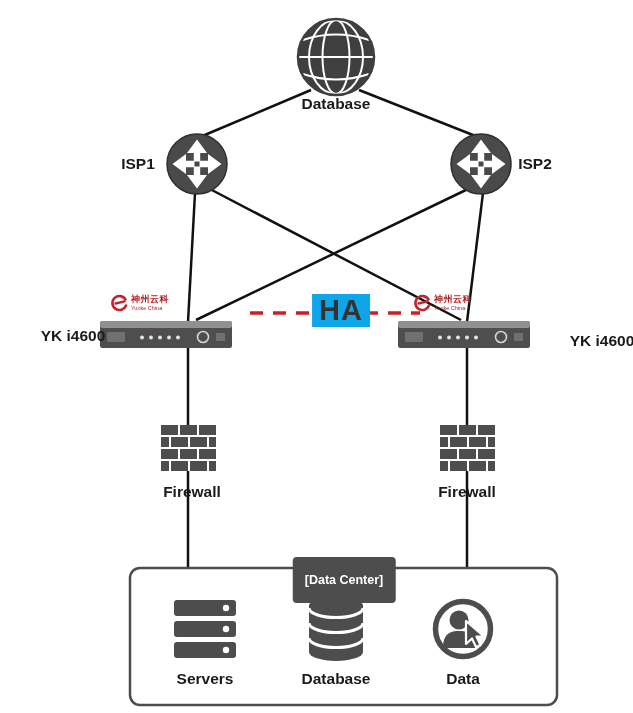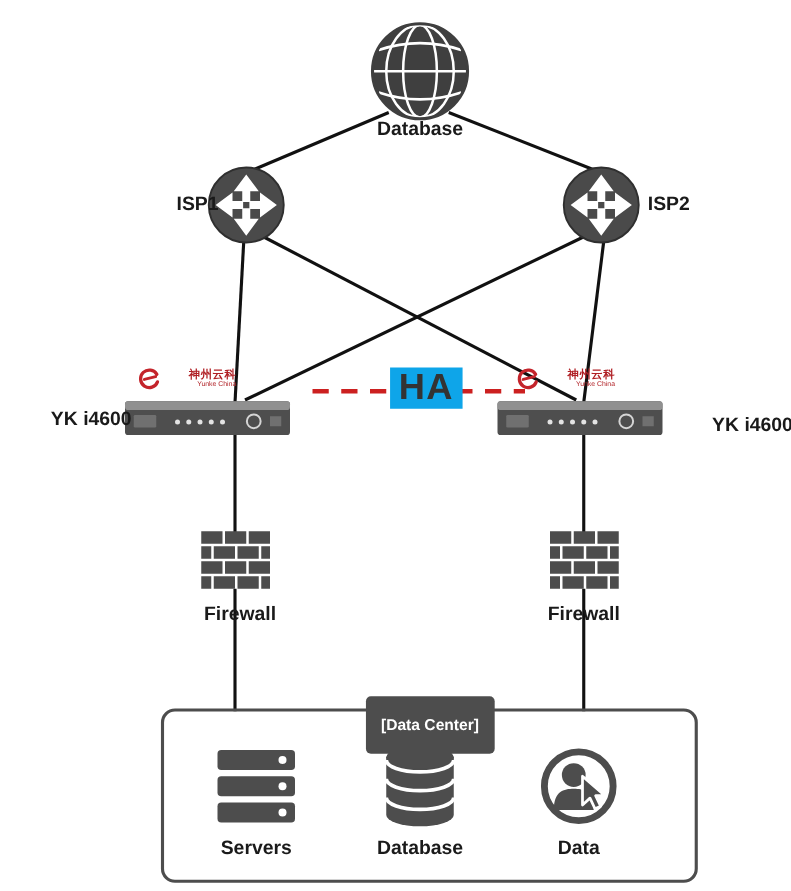--- a/index.html
+++ b/index.html
@@ -15,21 +15,21 @@
   .label.bold{font-weight:700;margin-left:21px;}
   .label.ha{
     font-size:29px;font-weight:700;color:#333333;letter-spacing:1px;
     background:#0ea5e9;padding:0 7px;
   }
   .badge{
     position:absolute;transform:translateX(-50%);
     background:#4d4d4d;color:#ffffff;font-size:12.5px;font-weight:600;
     padding:16px 12px;border-radius:4px;white-space:nowrap;
   }
-  .logo{position:absolute;display:flex;align-items:center;gap:21px;text-align:right;}
+  .logo{position:absolute;display:flex;align-items:center;gap:1px;}
   .logo-text{display:flex;flex-direction:column;justify-content:center;}
   .logo-cn{font-size:9px;font-weight:700;color:#b01f24;line-height:1.1;letter-spacing:0.5px;}
   .logo-en{font-size:5.5px;color:#b01f24;line-height:1.1;}
 </style>
 </head>
 <body>
 
 <div class="canvas">
 
   <svg class="wires" width="633" height="713" viewBox="0 0 633 713">
@@ -186,21 +186,21 @@
       <path d="M15.5,6.5 A7,7 0 1 0 16,12.5" fill="none" stroke="#c4242b" stroke-width="2.6" stroke-linecap="round"></path>
       <path d="M5.5,10.5 L14.5,8.3" fill="none" stroke="#c4242b" stroke-width="2.4" stroke-linecap="round"></path>
     </svg>
     <div class="logo-text">
       <div class="logo-cn">神州云科</div>
       <div class="logo-en">Yunke China</div>
     </div>
   </div>
 
   <div class="label" style="left:336px;top:95px">Database</div>
-  <div class="label" style="left:158px;top:155px">ISP1</div>
+  <div class="label" style="left:138px;top:155px">ISP1</div>
   <div class="label" style="left:535px;top:155px">ISP2</div>
   <div class="label bold" style="left:52px;top:327px">YK i4600</div>
   <div class="label bold" style="left:581px;top:332px">YK i4600</div>
   <div class="label ha" style="left:341px;top:294px">HA</div>
   <div class="label" style="left:192px;top:483px">Firewall</div>
   <div class="label" style="left:467px;top:483px">Firewall</div>
   <div class="badge" style="left:344px;top:557px">[Data Center]</div>
   <div class="label" style="left:205px;top:670px">Servers</div>
   <div class="label" style="left:336px;top:670px">Database</div>
   <div class="label" style="left:463px;top:670px">Data</div>

